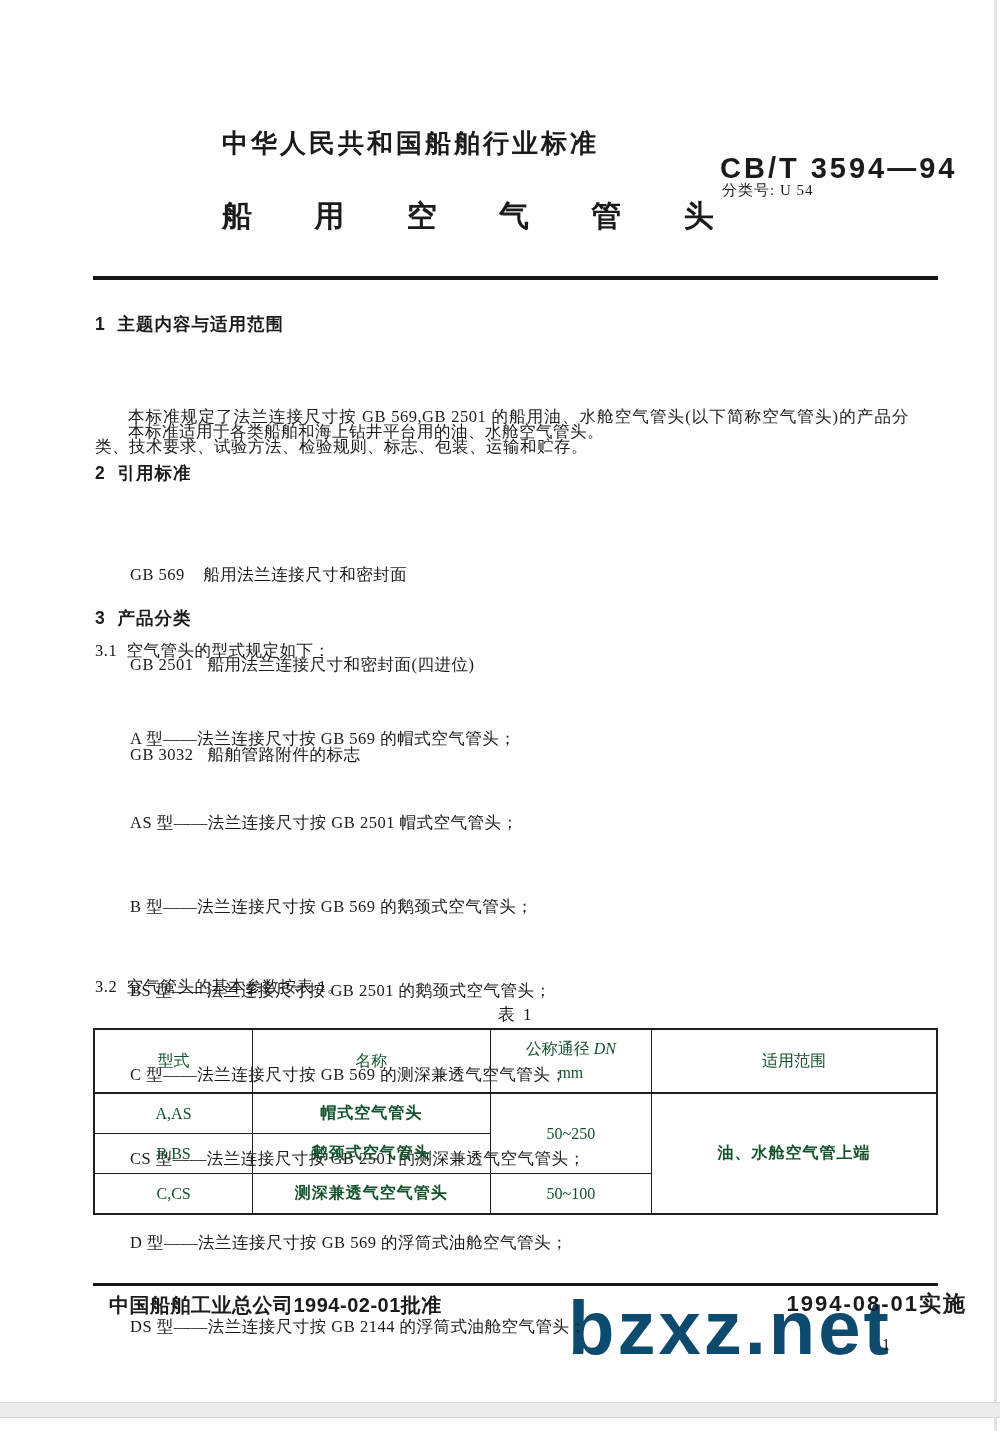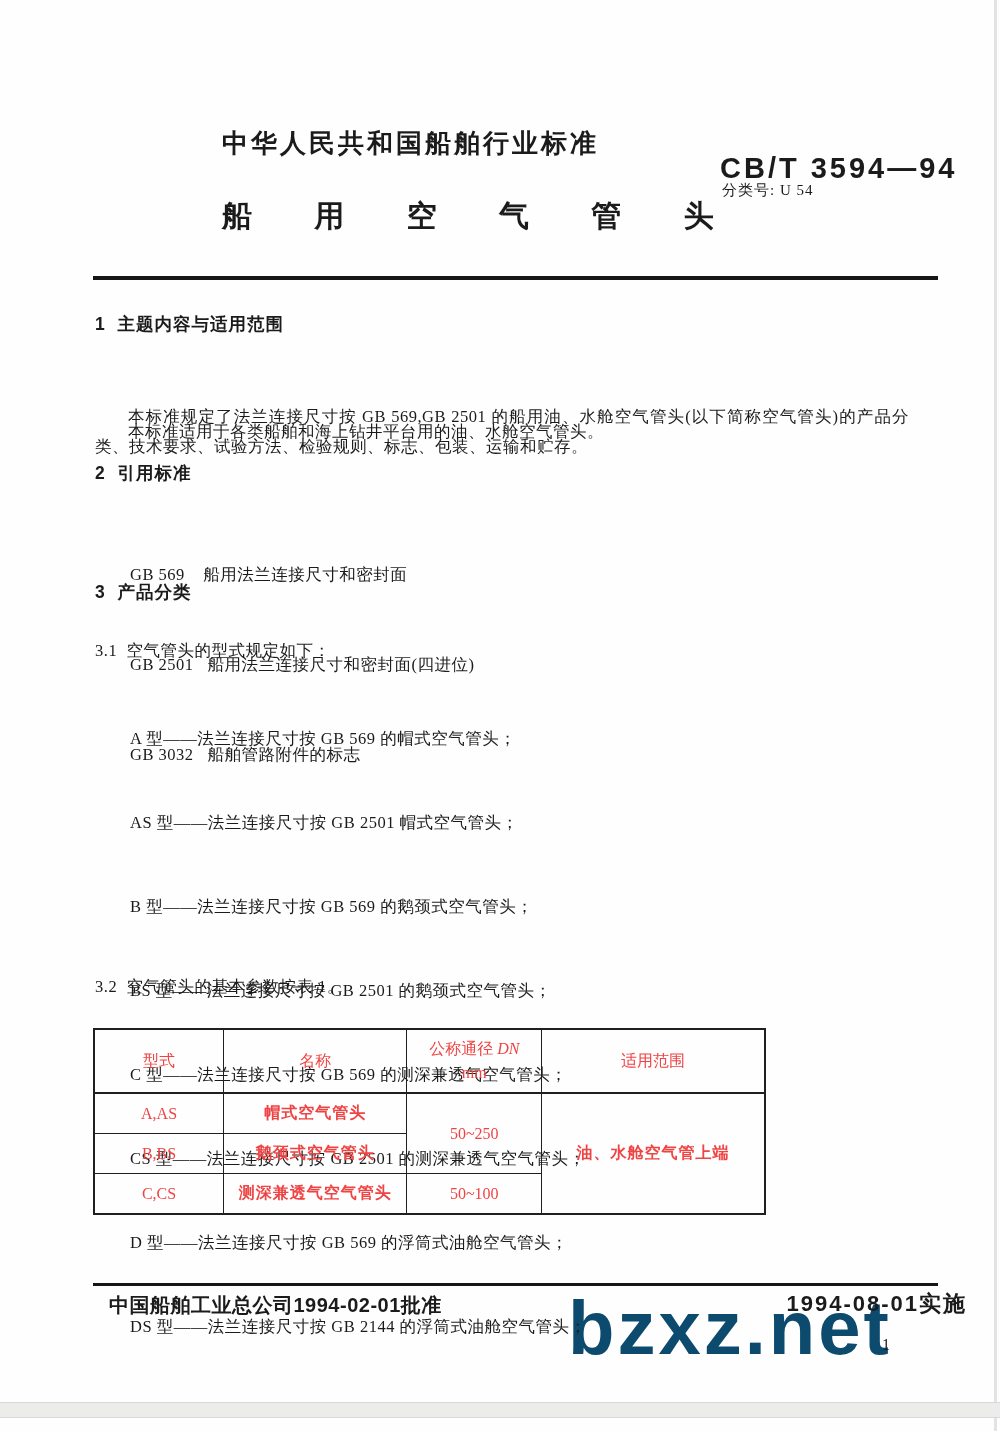--- a/index.html
+++ b/index.html
@@ -19,36 +19,36 @@
   .std-number{left:720px;top:152px;font-family:"Liberation Sans","DejaVu Sans",sans-serif;
     font-weight:bold;font-size:29px;letter-spacing:3px;}
   .class-no{left:722px;top:181px;font-size:15px;letter-spacing:1px;}
   .doc-title{left:222px;top:196px;font-family:"Liberation Sans","DejaVu Sans",sans-serif;
     font-weight:bold;font-size:30px;letter-spacing:27px;white-space:nowrap;}
   .rule-1{left:93px;top:276px;width:845px;height:4px;background:#161616;}
 
   
   .sec-h{left:95px;font-family:"Liberation Sans","DejaVu Sans",sans-serif;font-weight:bold;
     font-size:17.5px;letter-spacing:1px;white-space:pre;}
-  .h1{top:312px;} .h2{top:461px;} .h3{top:580px;text-align:center;}
+  .h1{top:312px;} .h2{top:461px;} .h3{top:606px;text-align:center;}
 
   
   .body-par{left:95px;width:814px;font-size:16.5px;line-height:29.5px;text-align:justify;
     text-indent:33px;letter-spacing:0.5px;}
   .p1{top:358px;margin-top:44px;}
   .p2{top:417px;width:840px;}
   .ref-list{left:130px;top:500px;font-size:16.5px;line-height:30px;white-space:pre;letter-spacing:0.5px;}
   .s31{left:95px;top:640px;font-size:16.5px;white-space:pre;letter-spacing:0.5px;}
   .type-list{left:130px;top:669px;font-size:16.5px;line-height:28px;white-space:pre;letter-spacing:0.5px;}
   .s32{left:95px;top:976px;font-size:16.5px;white-space:pre;letter-spacing:0.5px;}
 
   
   .tbl-caption{left:93px;top:1003px;width:845px;text-align:center;font-size:17px;letter-spacing:2px;}
-  table.t1{position:absolute;left:93px;top:1028px;width:673px;border-collapse:collapse;
-    font-size:16px;color:#ef4444;}
+  table.t1{position:absolute;left:93px;top:1028px;width:845px;border-collapse:collapse;
+    font-size:16px;color:#14532d;}
   table.t1 td{border:1.5px solid #1f1f1f;text-align:center;vertical-align:middle;padding:0 4px;}
   table.t1{border:2.5px solid #1f1f1f;}
   table.t1 tr.hd td{height:62px;border-bottom:2px solid #1f1f1f;border-top:2px solid #1f1f1f;}
   table.t1 tr.bd td{height:39px;}
   table.t1 .bold-cn{font-family:"Liberation Sans","DejaVu Sans",sans-serif;font-weight:bold;letter-spacing:1px;}
   table.t1 .dn-sym{font-style:italic;font-family:"Liberation Serif","DejaVu Serif",serif;}
   table.t1 .hd-line{line-height:24px;}
 
   
   .rule-2{left:93px;top:1283px;width:845px;height:3px;background:#161616;}
@@ -96,20 +96,21 @@
     <div>BS 型——法兰连接尺寸按 GB 2501 的鹅颈式空气管头；</div>
     <div>C 型——法兰连接尺寸按 GB 569 的测深兼透气空气管头；</div>
     <div>CS 型——法兰连接尺寸按 GB 2501 的测深兼透气空气管头；</div>
     <div>D 型——法兰连接尺寸按 GB 569 的浮筒式油舱空气管头；</div>
     <div>DS 型——法兰连接尺寸按 GB 2144 的浮筒式油舱空气管头；</div>
     
     
   </div>
   <div class="s32 abs">3.2  空气管头的基本参数按表 1。</div>
 
+  <div class="tbl-caption abs">表 1</div>
   <table class="t1">
     <colgroup>
       <col style="width:159px">
         <col style="width:238px">
         <col style="width:162px">
         <col style="width:286px">
     </colgroup>
     <tbody>
       <tr class="hd">
         <td>型式</td>

